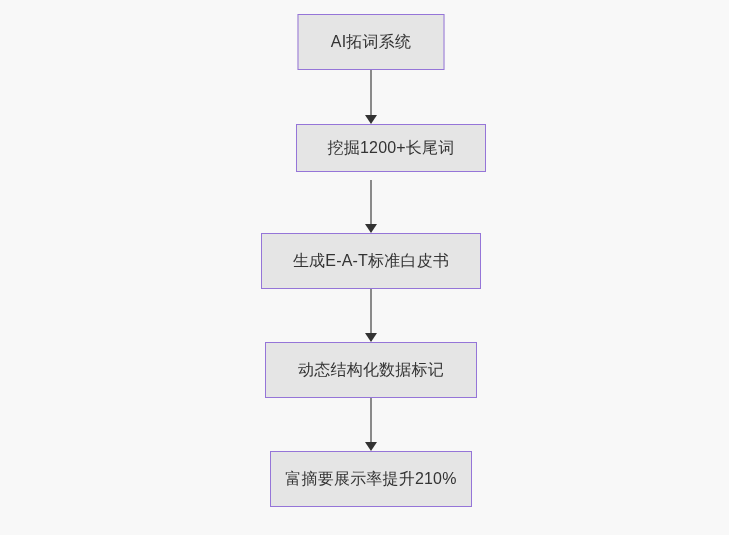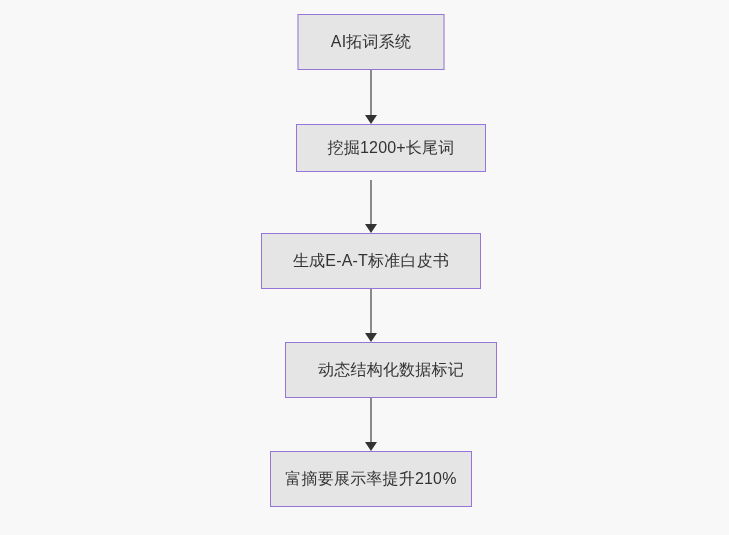--- a/index.html
+++ b/index.html
@@ -90,21 +90,21 @@
   </div>
 
   <div class="node" style="left:371px; top:124px; width:190px; height:48px;margin-left:20px;">
     <span class="node-label">挖掘1200+长尾词</span>
   </div>
 
   <div class="node" style="left:371px; top:233px; width:220px; height:56px;align-items:center;">
     <span class="node-label">生成E-A-T标准白皮书</span>
   </div>
 
-  <div class="node" style="left:371px; top:342px; width:212px; height:56px;margin-left:20px;">
+  <div class="node" style="left:371px; top:342px; width:212px; height:56px;">
     <span class="node-label">动态结构化数据标记</span>
   </div>
 
   <div class="node" style="left:371px; top:451px; width:202px; height:56px;">
     <span class="node-label">富摘要展示率提升210%</span>
   </div>
 
 </div>
 
 </body></html>

